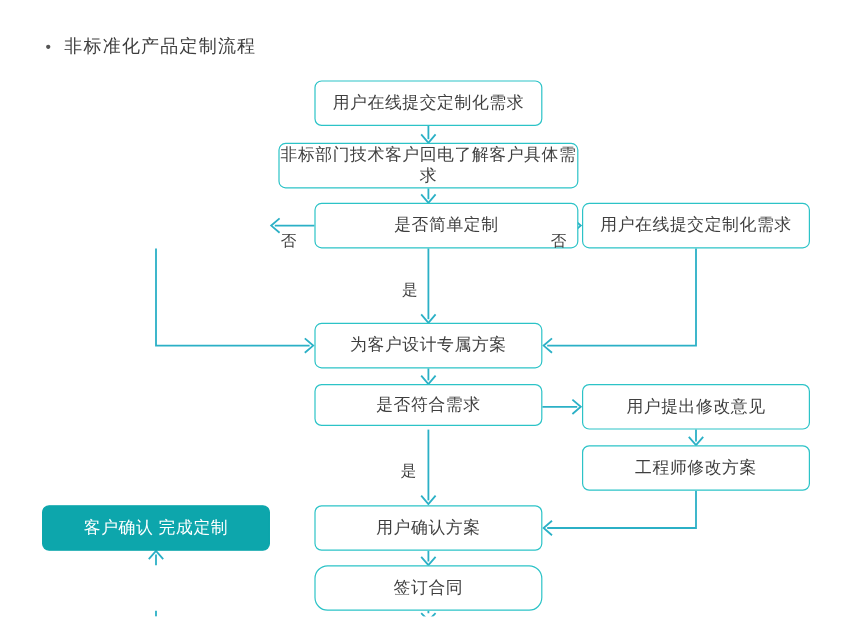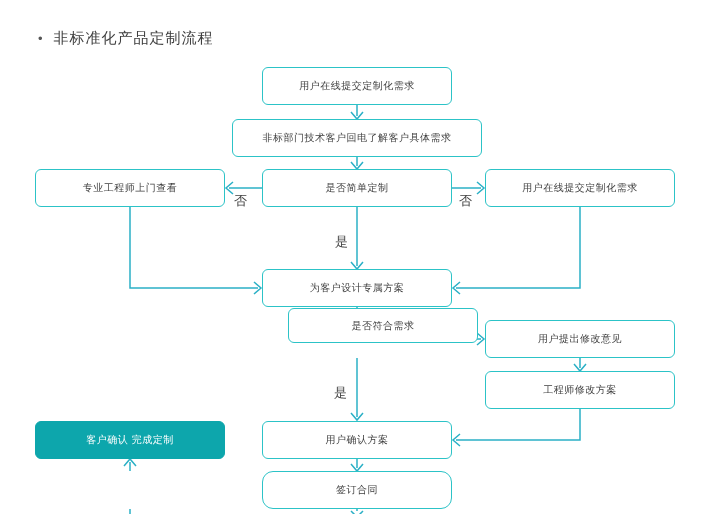--- a/index.html
+++ b/index.html
@@ -17,38 +17,38 @@
     display:flex;align-items:center;gap:10px;
   }
   .page-title .bullet{font-size:13px;color:#555;}
   .node{
     position:absolute;
     box-sizing:border-box;
     background:#ffffff;
     border:1.5px solid #2cc3c7;
     border-radius:6px;
     display:flex;align-items:center;justify-content:center;
-    font-size:10px;color:#3f3f3f;
+    font-size:14px;color:#3f3f3f;
     text-align:center;
     letter-spacing:0.5px;
     z-index:2;
   }
   .node.filled{
     background:#0da6ac;
     border-color:#0da6ac;
     color:#ffffff;
   }
   
   #n0{left:262px;top:67px;width:190px;height:38px;}
   #n1{left:232px;top:119px;width:250px;height:38px;}
   #n2{left:35px;top:169px;width:190px;height:38px;}
-  #n3{left:262px;top:169px;width:190px;height:38px;}
+  #n3{left:262px;top:169px;width:220px;height:38px;}
   #n4{left:485px;top:169px;width:190px;height:38px;}
   #n5{left:262px;top:269px;width:190px;height:38px;}
-  #n6{left:262px;top:308px;width:190px;height:35px;margin-left:26px;}
+  #n6{left:262px;top:320px;width:190px;height:35px;}
   #n7{left:485px;top:320px;width:190px;height:38px;}
   #n8{left:485px;top:371px;width:190px;height:38px;}
   #n9{left:35px;top:421px;width:190px;height:38px;}
   #n10{left:262px;top:421px;width:190px;height:38px;}
   #n11{left:35px;top:471px;width:190px;height:38px;}
   #n12{left:262px;top:471px;width:190px;height:38px;border-radius:11px;}
   .edge-label{
     position:absolute;
     font-size:13px;color:#3f3f3f;
     z-index:3;
@@ -121,21 +121,20 @@
     <path d="M130,471 V462"></path>
     <polyline points="124,466 130,459 136,466"></polyline>
 
     <path d="M130,509 V514"></path>
     <path d="M357,509 V511"></path>
     <polyline points="351,511 357,517 363,511"></polyline>
   </svg>
 
   <div class="node" id="n0">用户在线提交定制化需求</div>
   <div class="node" id="n1">非标部门技术客户回电了解客户具体需求</div>
-  <div class="node" id="n2">专业工程师上门查看</div>
   <div class="node" id="n3">是否简单定制</div>
   <div class="node" id="n4">用户在线提交定制化需求</div>
   <div class="node" id="n5">为客户设计专属方案</div>
   <div class="node" id="n6">是否符合需求</div>
   <div class="node" id="n7">用户提出修改意见</div>
   <div class="node" id="n8">工程师修改方案</div>
   <div class="node" id="n10">用户确认方案</div>
   <div class="node filled" id="n9">客户确认 完成定制</div>
   <div class="node" id="n12">签订合同</div>
 

